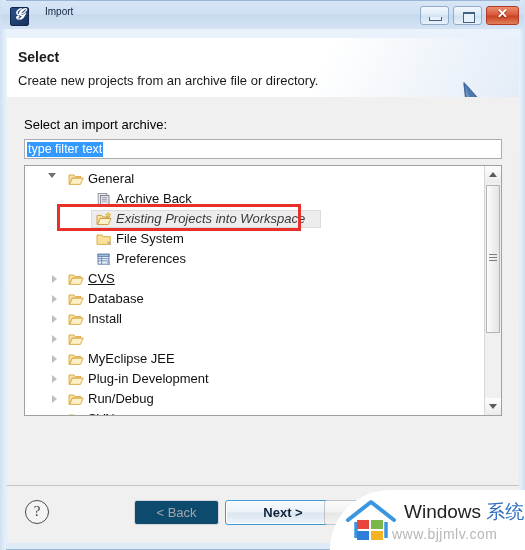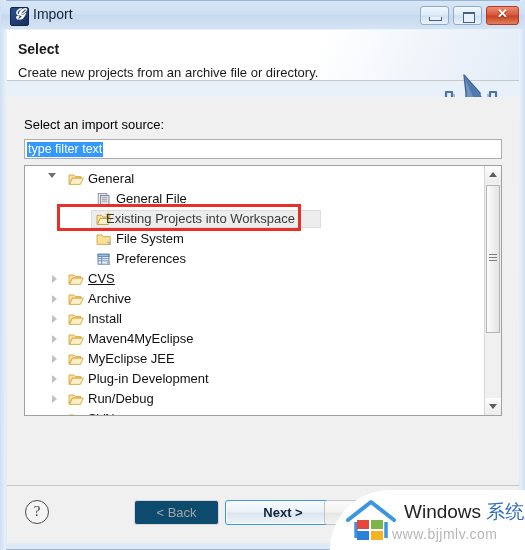--- a/index.html
+++ b/index.html
@@ -58,22 +58,22 @@
     width: 17px;
     text-align: center;
     color: #ffffff;
     font-style: italic;
     font-family: "Liberation Serif", serif;
     font-size: 15px;
     font-weight: bold;
   }
   .title-text {
     position: absolute;
-    left: 32px; top: 5px;
-    font-size: 14px;
+    left: 44px; top: 5px;
+    font-size: 10px;
     color: #11243d;
     font-family: "Liberation Sans", sans-serif;
   }
 
   .wbtn {
     position: absolute;
     top: 5px;
     width: 29px; height: 19px;
     box-sizing: border-box;
     border: 1px solid #8faccb;
@@ -112,22 +112,22 @@
     color: #ffffff;
     font-size: 13px;
     font-weight: bold;
     font-family: "Liberation Sans", sans-serif;
     text-shadow: 0 1px 1px rgba(90,20,10,0.8);
   }
 
   
   .header {
     position: absolute;
-    left: 7px; top: 30px;
-    width: 512px; height: 51px;
+    left: 7px; top: 38px;
+    width: 512px; height: 67px;
     background: linear-gradient(115deg, #ffffff 0%, #ffffff 60%, #f2f6fb 78%, #e3ecf7 100%);
     border-bottom: 1px solid #c8c8c8;
     box-sizing: border-box;
     padding-left: 21px;
   }
   .header-title {
     position: absolute;
     left: 11px; top: 11px;
     font-size: 14px;
     font-weight: bold;
@@ -422,21 +422,21 @@
         <path d="M4 20 L4 42 L54 42 L54 20 L48 20 L48 36 L10 36 L10 20 Z" fill="#e9f0f8" stroke="#4a73a8" stroke-width="2.2" stroke-linejoin="round"></path>
         <path d="M12 22 L12 32 L46 32 L46 22" fill="none" stroke="#7f9dc4" stroke-width="1.2"></path>
         <path d="M22 3 L38 21 L38 30 L24 30 L24 21 Z" fill="#6f93bf" stroke="#41659a" stroke-width="1.4" stroke-linejoin="round"></path>
         <path d="M22 3 L40 25 L32 28 Z" fill="#4e7ab0"></path>
       </svg>
     </div>
   </div>
 
   <div class="body">
 
-    <div class="src-label">Select an import source:</div>
+    <div class="src-label">Select an import archive:</div>
 
     <div class="filter-box">
       <span class="filter-text">type filter text</span>
     </div>
 
     <div class="tree-box">
       <div class="tree-inner" id="tree-inner">
           <div class="trow">
             <span class="twist open" style="left: 27px;"></span>
             <span class="ticon" style="left: 43px;"><svg width="16" height="15" viewBox="0 0 16 15">
@@ -444,30 +444,30 @@
                 <path d="M4.4 6.2 L15.2 6.2 L12.4 12.4 L1.6 12.4 Z" fill="#fdf0c8" stroke="#d6a63c" stroke-width="0.9" stroke-linejoin="round"></path>
               </svg></span>
             <span class="tlabel" style="left: 63px;">General</span>
           </div>
           <div class="trow">
             <span class="ticon" style="left: 71px;"><svg width="16" height="15" viewBox="0 0 16 15">
                 <rect x="2.2" y="1.6" width="8.6" height="11" fill="#f0f0f4" stroke="#8a8a96" stroke-width="0.9"></rect>
                 <rect x="4.4" y="3.4" width="8.6" height="11" fill="#dfe2ea" stroke="#7a7a88" stroke-width="0.9"></rect>
                 <path d="M6 5.6 h5 M6 7.4 h5 M6 9.2 h5" stroke="#8f94a2" stroke-width="0.8"></path>
               </svg></span>
-            <span class="tlabel" style="left: 91px;">General File</span>
+            <span class="tlabel" style="left: 91px;">Archive Back</span>
           </div>
           <div class="trow selected">
             <span class="selbg" style="left: 66px; width: 230px;"></span>
             <span class="ticon" style="left: 71px;"><svg width="16" height="15" viewBox="0 0 16 15">
                 <path d="M1 3.4 L5.6 3.4 L6.9 5 L12.4 5 L12.4 6.4 L4.2 6.4 L1.6 12.4 L1 12.4 Z" fill="#fbe2a4" stroke="#c79b3e" stroke-width="0.9" stroke-linejoin="round"></path>
                 <path d="M4.2 6.5 L15 6.5 L12.3 12.5 L1.5 12.5 Z" fill="#fdf1ca" stroke="#c79b3e" stroke-width="0.9" stroke-linejoin="round"></path>
                 <path d="M12.2 0.6 L13 2.4 L14.8 2.4 L13.4 3.6 L14 5.4 L12.2 4.3 L10.5 5.4 L11.1 3.6 L9.7 2.4 L11.5 2.4 Z" fill="#f7d64a" stroke="#c9a024" stroke-width="0.6" stroke-linejoin="round"></path>
               </svg></span>
-            <span class="tlabel" style="left: 81px;">Existing Projects into Workspace</span>
+            <span class="tlabel" style="left: 91px; font-style: italic;">Existing Projects into Workspace</span>
           </div>
           <div class="trow">
             <span class="ticon" style="left: 71px;"><svg width="16" height="15" viewBox="0 0 16 15">
                 <path d="M1 3 L6 3 L7.3 4.6 L14.2 4.6 L14.2 12.4 L1 12.4 Z" fill="#fbe09a" stroke="#d6a63c" stroke-width="0.9" stroke-linejoin="round"></path>
                 <path d="M11.4 10.2 L14.2 10.2 L14.2 12.9 Z" fill="#d8d8d8" stroke="#9a9a9a" stroke-width="0.7"></path>
               </svg></span>
             <span class="tlabel" style="left: 91px;">File System</span>
           </div>
           <div class="trow">
             <span class="ticon" style="left: 71px;"><svg width="16" height="15" viewBox="0 0 16 15">
@@ -485,37 +485,36 @@
                 <path d="M4.4 6.2 L15.2 6.2 L12.4 12.4 L1.6 12.4 Z" fill="#fdf0c8" stroke="#d6a63c" stroke-width="0.9" stroke-linejoin="round"></path>
               </svg></span>
             <span class="tlabel" style="left: 63px; text-decoration: underline;">CVS</span>
           </div>
           <div class="trow">
             <span class="twist closed" style="left: 27px;"></span>
             <span class="ticon" style="left: 43px;"><svg width="16" height="15" viewBox="0 0 16 15">
                 <path d="M1 3 L6 3 L7.4 4.6 L13 4.6 L13 6 L4.4 6 L1.6 12.3 L1 12.3 Z" fill="#fbe2a4" stroke="#d6a63c" stroke-width="0.9" stroke-linejoin="round"></path>
                 <path d="M4.4 6.2 L15.2 6.2 L12.4 12.4 L1.6 12.4 Z" fill="#fdf0c8" stroke="#d6a63c" stroke-width="0.9" stroke-linejoin="round"></path>
               </svg></span>
-            <span class="tlabel" style="left: 63px;">Archive</span>
+            <span class="tlabel" style="left: 63px;">Database</span>
           </div>
           <div class="trow">
             <span class="twist closed" style="left: 27px;"></span>
             <span class="ticon" style="left: 43px;"><svg width="16" height="15" viewBox="0 0 16 15">
                 <path d="M1 3 L6 3 L7.4 4.6 L13 4.6 L13 6 L4.4 6 L1.6 12.3 L1 12.3 Z" fill="#fbe2a4" stroke="#d6a63c" stroke-width="0.9" stroke-linejoin="round"></path>
                 <path d="M4.4 6.2 L15.2 6.2 L12.4 12.4 L1.6 12.4 Z" fill="#fdf0c8" stroke="#d6a63c" stroke-width="0.9" stroke-linejoin="round"></path>
               </svg></span>
             <span class="tlabel" style="left: 63px;">Install</span>
           </div>
           <div class="trow">
             <span class="twist closed" style="left: 27px;"></span>
             <span class="ticon" style="left: 43px;"><svg width="16" height="15" viewBox="0 0 16 15">
                 <path d="M1 3 L6 3 L7.4 4.6 L13 4.6 L13 6 L4.4 6 L1.6 12.3 L1 12.3 Z" fill="#fbe2a4" stroke="#d6a63c" stroke-width="0.9" stroke-linejoin="round"></path>
                 <path d="M4.4 6.2 L15.2 6.2 L12.4 12.4 L1.6 12.4 Z" fill="#fdf0c8" stroke="#d6a63c" stroke-width="0.9" stroke-linejoin="round"></path>
               </svg></span>
-            <span class="tlabel" style="left: 63px;">Maven4MyEclipse</span>
           </div>
           <div class="trow">
             <span class="twist closed" style="left: 27px;"></span>
             <span class="ticon" style="left: 43px;"><svg width="16" height="15" viewBox="0 0 16 15">
                 <path d="M1 3 L6 3 L7.4 4.6 L13 4.6 L13 6 L4.4 6 L1.6 12.3 L1 12.3 Z" fill="#fbe2a4" stroke="#d6a63c" stroke-width="0.9" stroke-linejoin="round"></path>
                 <path d="M4.4 6.2 L15.2 6.2 L12.4 12.4 L1.6 12.4 Z" fill="#fdf0c8" stroke="#d6a63c" stroke-width="0.9" stroke-linejoin="round"></path>
               </svg></span>
             <span class="tlabel" style="left: 63px;">MyEclipse JEE</span>
           </div>
           <div class="trow">

